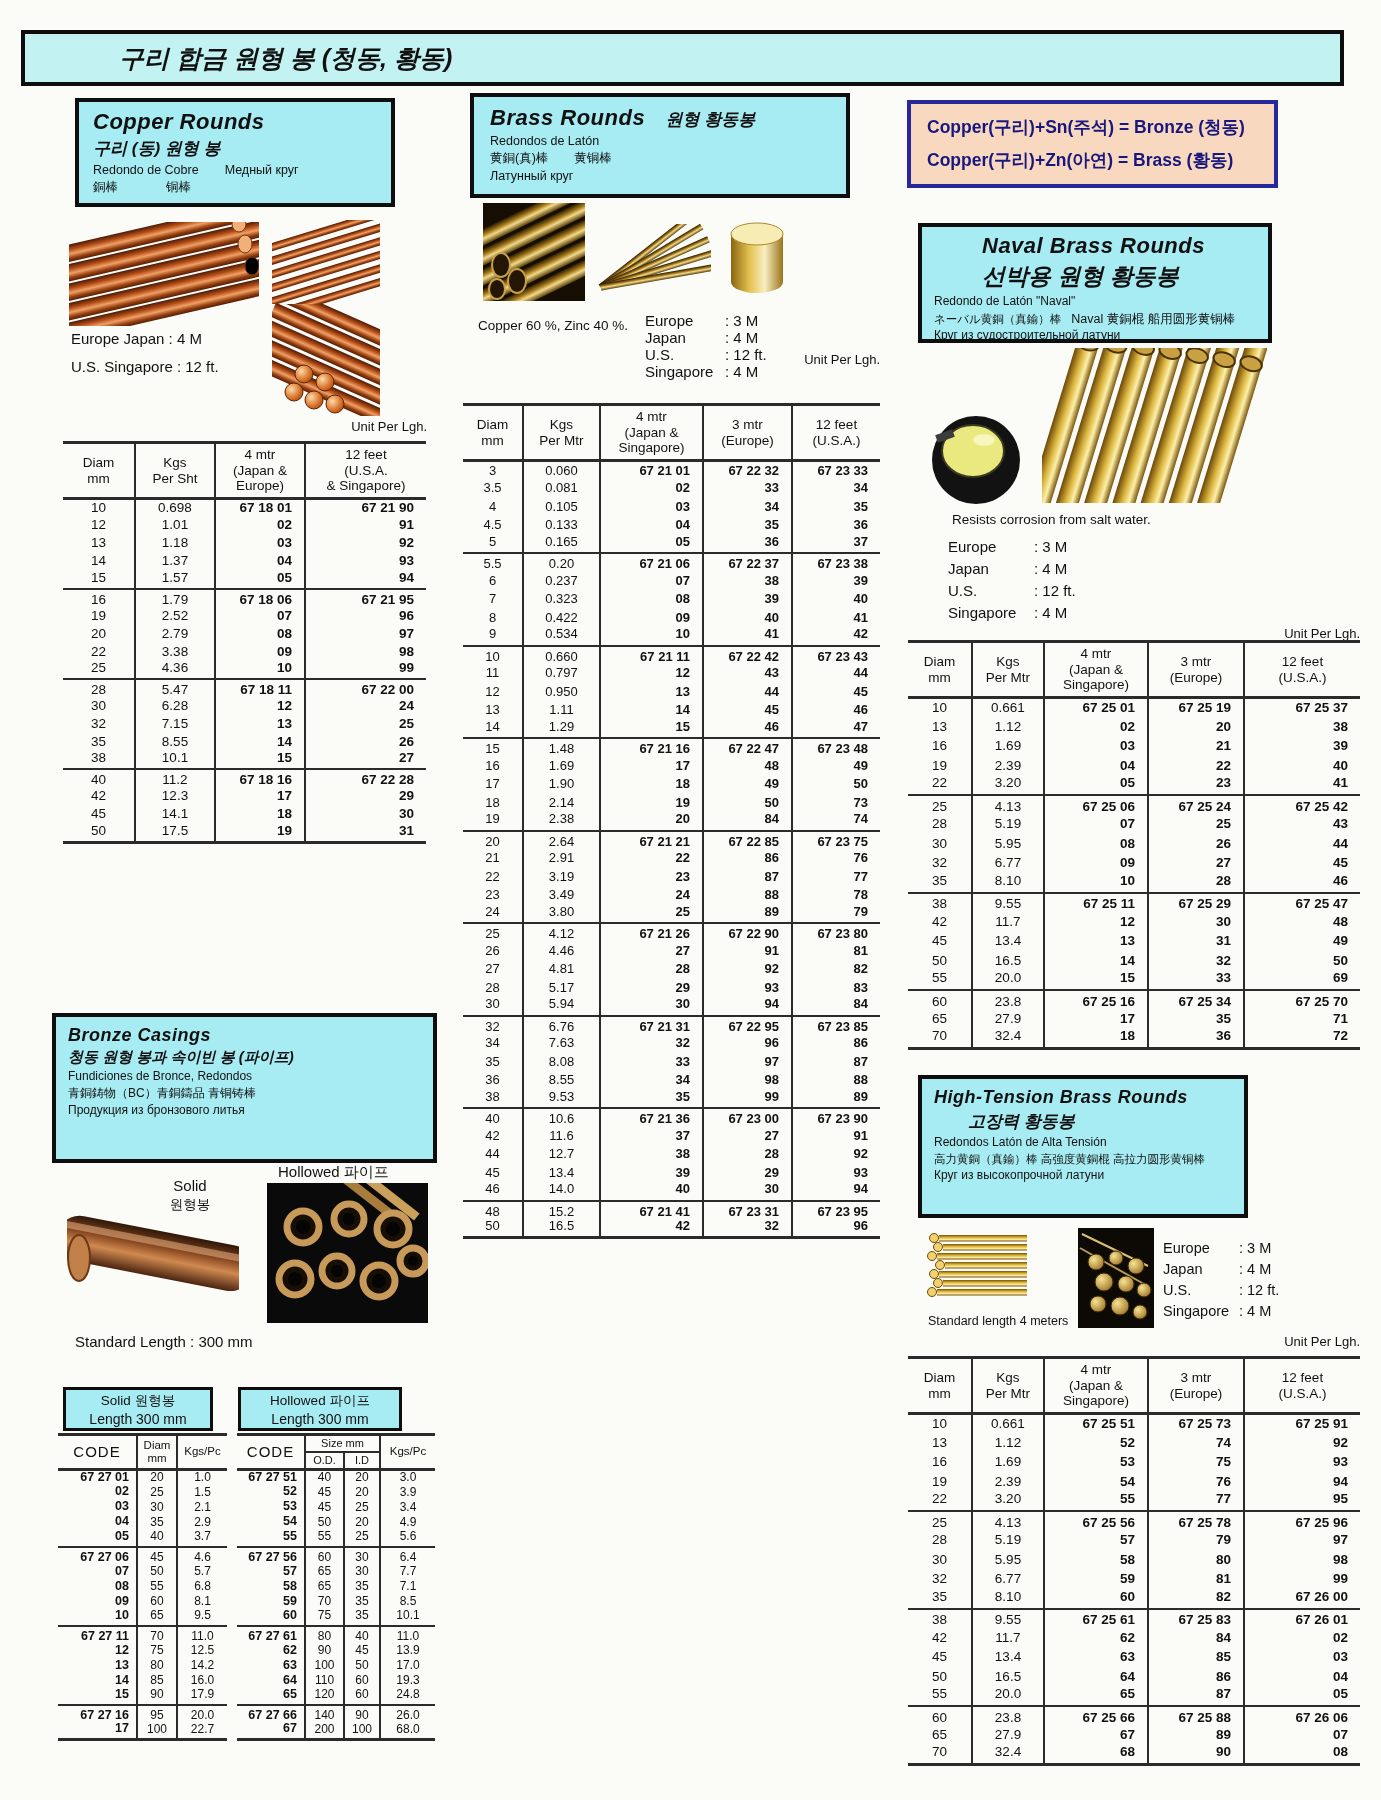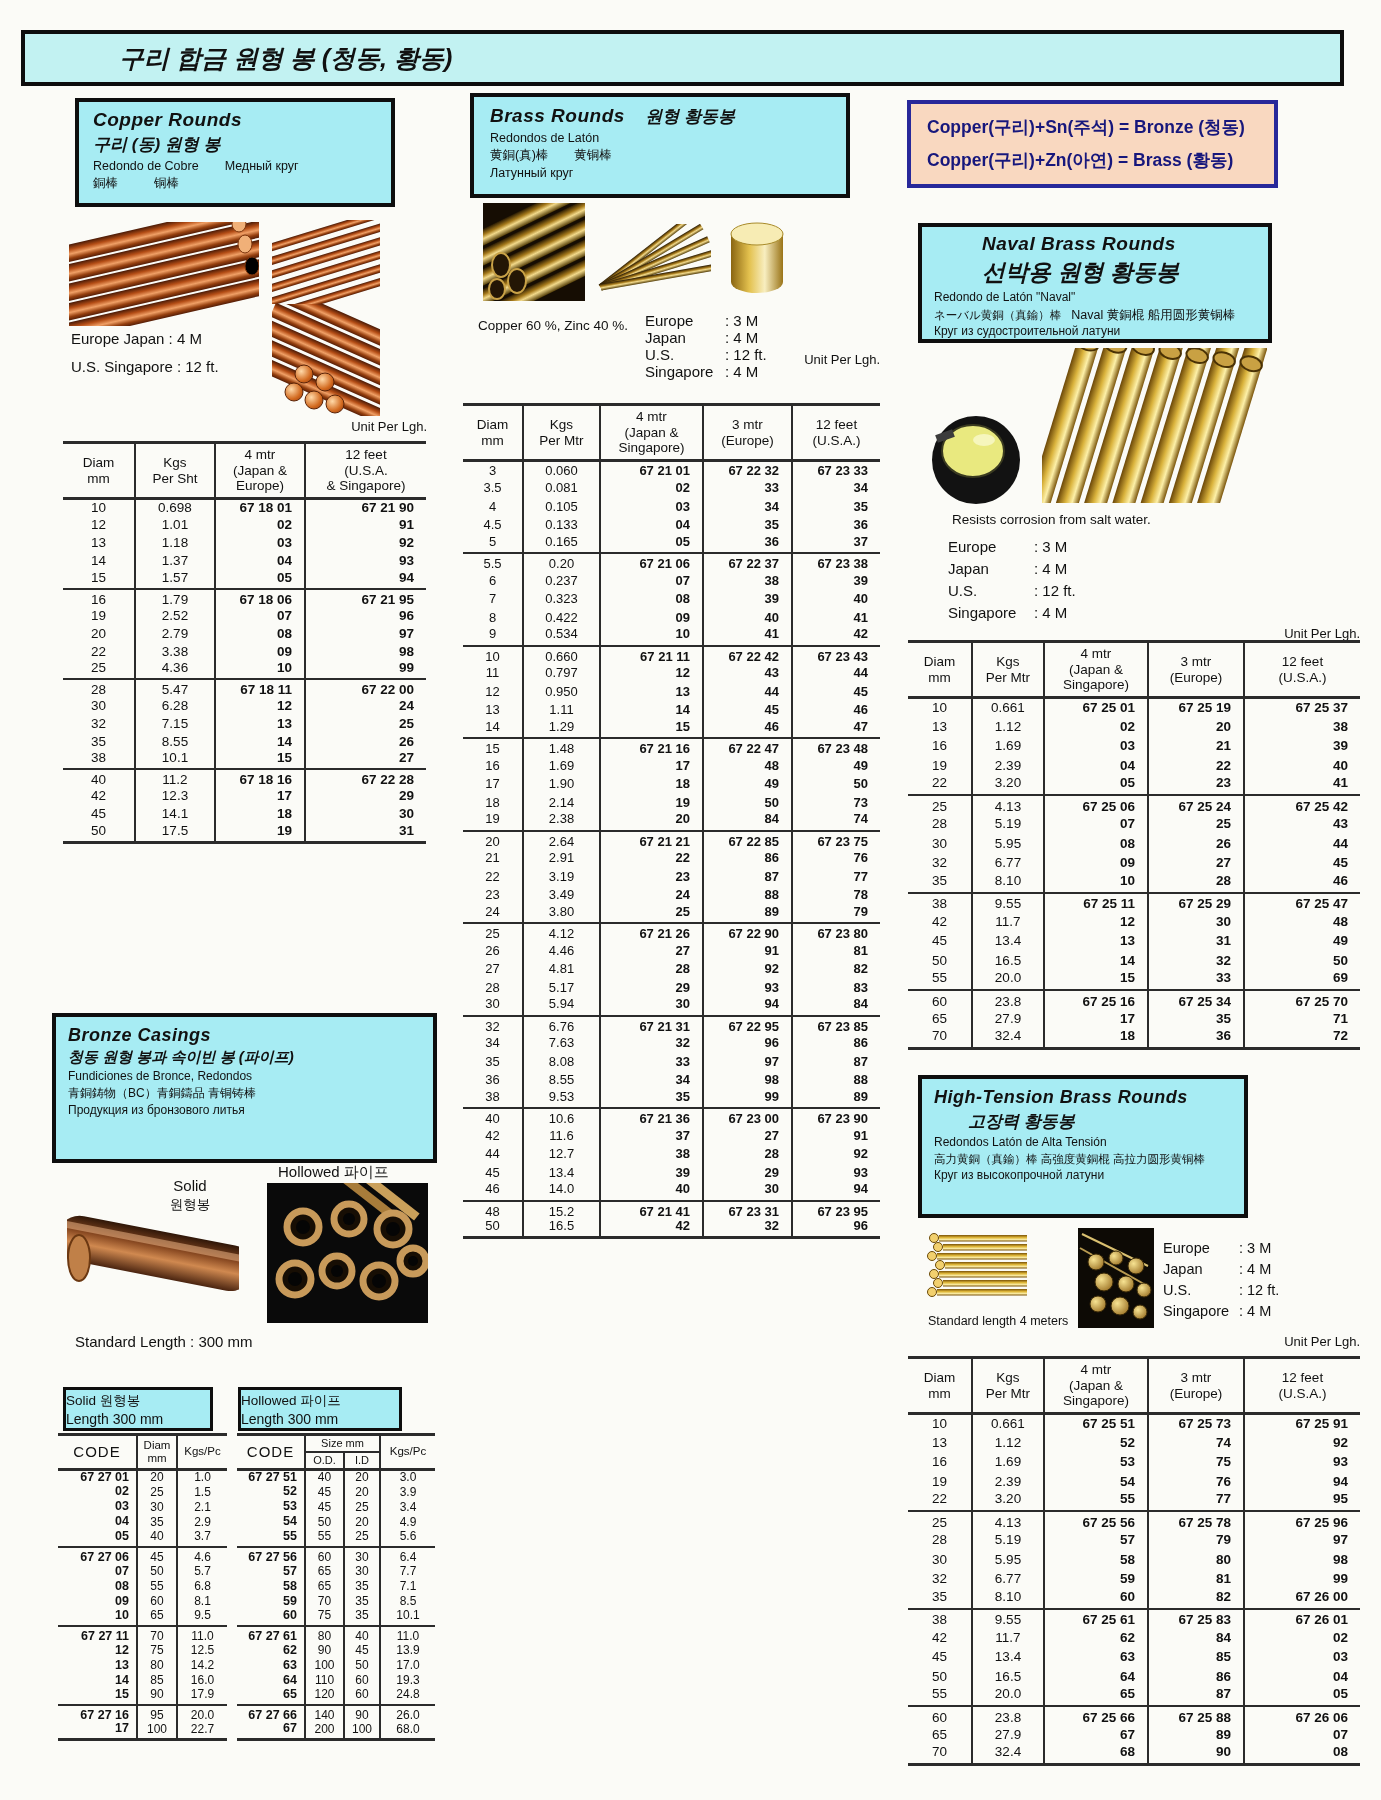--- a/index.html
+++ b/index.html
@@ -4,25 +4,25 @@
 <style>
   *{margin:0;padding:0;box-sizing:border-box}
   html,body{width:1381px;height:1800px}
   body{position:relative;background:#fbfbf7;font-family:"Liberation Sans","DejaVu Sans",sans-serif;color:#111;overflow:hidden}
   .abs{position:absolute}
   
   .title-bar{background:#c2f2f2;border:4px solid #0d0d0d;display:flex;align-items:center;padding-left:42px}
   .t-en{font-size:27px;font-weight:bold;font-style:italic;letter-spacing:1px}
   .t-ko{font-size:25px;font-weight:bold;font-style:italic;margin-left:52px}
   .box{background:#a7ecf3;border:4px solid #0e0e0e}
-  .bx-title{font-size:19px;font-weight:bold;font-style:italic;letter-spacing:.5px}
+  .bx-title{font-size:22px;font-weight:bold;font-style:italic;letter-spacing:.5px}
   .bx-sub{font-size:17px;font-weight:bold;font-style:italic;margin-top:2px}
   .bx-small{font-size:12.5px;margin-top:3px;line-height:1.15}
   .bx-small .gap{margin-left:26px}
-  .bx-small .gap2{margin-left:36px}
+  .bx-small .gap2{margin-left:48px}
   .fbox{background:#f9d8c0;border:4px solid #28289a;color:#17177c;display:flex;flex-direction:column;justify-content:center;padding:6px 16px}
   .fbox div{font-size:17.5px;font-weight:bold;line-height:1.9}
   
   .txt{font-size:15px;white-space:nowrap}
   .txt-s{font-size:13.5px;white-space:nowrap}
   .txt-xs{font-size:12.5px;white-space:nowrap}
   .unit{font-size:13px;text-align:right;white-space:nowrap}
   .lens .len-row{white-space:nowrap;font-size:15px}
   .len-l{display:inline-block}
   
@@ -42,21 +42,21 @@
   .t-brass .al-r{padding-right:13px}
   .t-nv td{height:19.5px}
   .t-nv .al-r{padding-right:16px}
   .t-bz td{height:15px;font-size:12px}
   .t-bz th{font-size:11.5px;height:35px;padding:1px}
   .t-bz thead tr:first-child th:first-child{font-size:15px;letter-spacing:1px}
   .t-bz th.grp-h{height:14px;font-size:11px}
   .t-bz th.sub{height:17px;font-size:11px}
   .t-bz td.al-r{padding-right:7px;font-size:12.5px}
   
-  .mini{background:#a7ecf3;border:3px solid #0e0e0e;line-height:1.3;padding-top:2px}
+  .mini{background:#a7ecf3;border:3px solid #0e0e0e;text-align:center;line-height:1.3;padding-top:2px}
   .mini .l1{font-size:13.5px}
   .mini .l2{font-size:14px}
   .solid-lbl{text-align:center;line-height:1.35}
   .solid-lbl .l1{font-size:15px}
   .solid-lbl .l2{font-size:13.5px}
 </style>
 </head>
 <body>
 
 <div class="abs" style="left:0;top:0;width:1381px;height:1800px">

